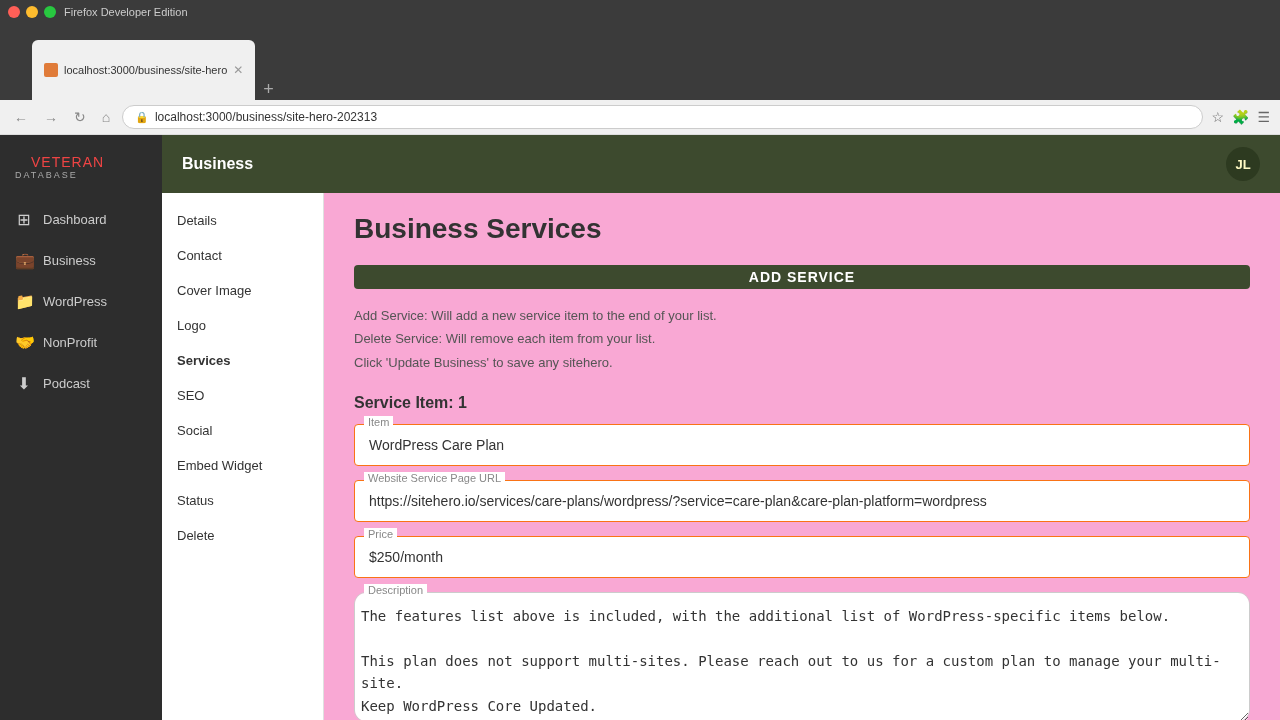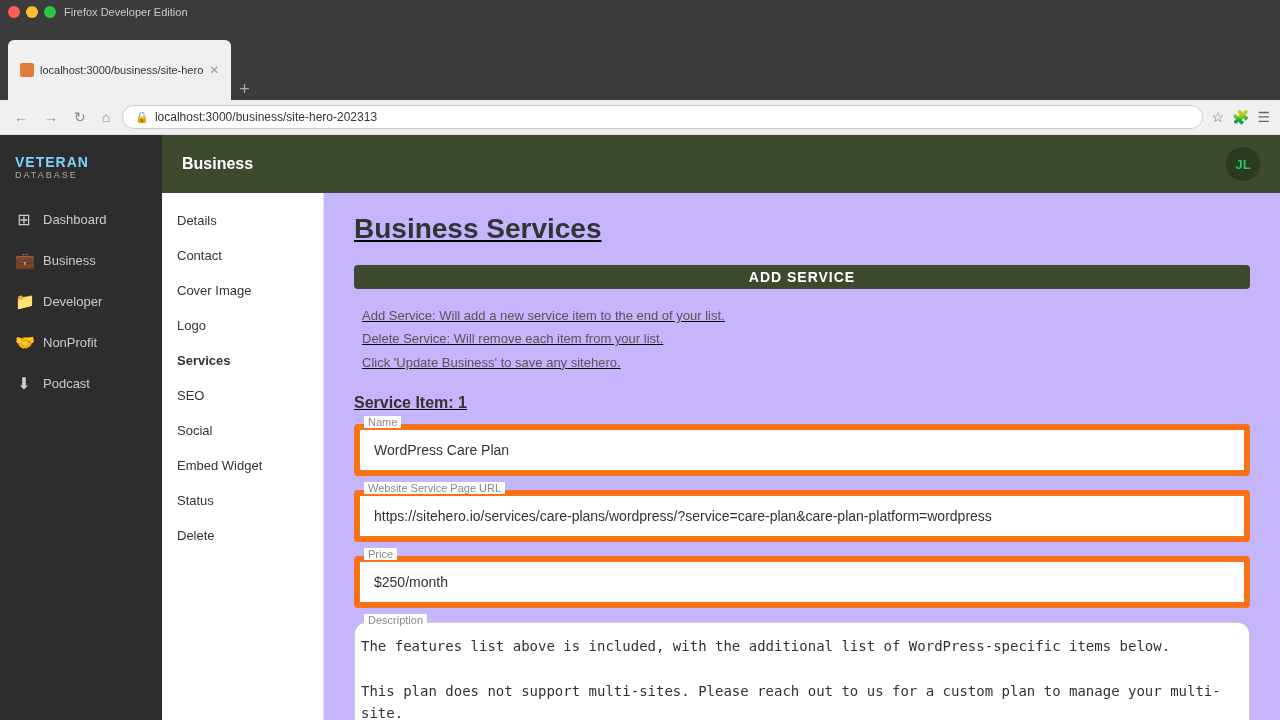--- a/index.html
+++ b/index.html
@@ -8,69 +8,69 @@
     
     .browser-chrome { background: #3b3b3b; padding: 6px 8px 0; flex-shrink: 0; }
     .browser-title-bar { display: flex; margin-bottom: 22px; }
     .browser-title-text { color: #ccc; font-size: 11px; margin-left: 8px; }
     .traffic-lights { display: flex; gap: 6px; }
     .traffic-light { width: 12px; height: 12px; border-radius: 50%; }
     .tl-red { background: #ff5f57; }
     .tl-yellow { background: #febc2e; }
     .tl-green { background: #28c840; }
     .browser-tabs { display: flex; align-items: flex-end; gap: 2px; }
-    .browser-tab { background: #f0f0f0; border-radius: 6px 6px 0 0; padding: 23px 12px; font-size: 11px; color: #333; display: flex; align-items: center; gap: 6px; min-width: 160px; }
+    .browser-tab { background: #f0f0f0; border-radius: 6px 6px 0 0; padding: 23px 12px; font-size: 11px; color: #333; display: flex; align-items: center; gap: 6px; min-width: 160px; margin-left: 24px; }
     .browser-tab .favicon { width: 14px; height: 14px; background: #e07b39; border-radius: 2px; display: inline-block; }
     .tab-close { color: #999; font-size: 12px; cursor: pointer; }
     .tab-new { color: #aaa; font-size: 18px; padding: 0 6px; cursor: pointer; }
 
     
     .browser-toolbar { background: #f0f0f0; padding: 5px 10px; display: flex; align-items: center; gap: 8px; border-bottom: 1px solid #ddd; flex-shrink: 0; }
     .nav-btn { background: none; border: none; color: #888; font-size: 14px; cursor: pointer; padding: 2px 4px; }
     .address-bar { flex: 1; background: white; border: 1px solid #ccc; border-radius: 16px; padding: 4px 12px; font-size: 12px; color: #333; display: flex; align-items: center; gap: 6px; }
     .address-bar .lock-icon { color: #666; font-size: 11px; }
     .toolbar-icons { display: flex; gap: 8px; align-items: center; }
     .toolbar-icon { color: #666; font-size: 14px; cursor: pointer; }
 
     
     .app { display: flex; flex: 1; overflow: hidden; }
 
     
     .left-nav { width: 162px; background: #2d2d2d; flex-shrink: 0; display: flex; flex-direction: column; padding-top: 10px; }
     .logo-area { padding: 10px 15px 20px; }
-    .logo-text { color: #7dd3fc; font-size: 14px; font-weight: 700; line-height: 1.1; letter-spacing: 1px; }
+    .logo-text { color: #ef4444; font-size: 14px; font-weight: 400; line-height: 1.1; letter-spacing: 1px; margin-left: 16px; }
     .logo-sub { color: #aaa; font-size: 9px; letter-spacing: 2px; text-transform: uppercase; }
     .nav-items { display: flex; flex-direction: column; gap: 2px; }
     .nav-item { display: flex; align-items: center; gap: 10px; padding: 10px 15px; color: #ccc; font-size: 13px; cursor: pointer; text-decoration: none; }
     .nav-item .nav-icon { font-size: 16px; width: 18px; text-align: center; }
 
     
     .secondary-nav { width: 162px; background: white; border-right: 1px solid #e0e0e0; flex-shrink: 0; padding-top: 10px; }
     .secondary-nav-item { padding: 10px 15px; font-size: 13px; color: #333; cursor: pointer; display: block; }
     .secondary-nav-item.active { font-weight: 600; }
 
     
     .main-area { flex: 1; display: flex; flex-direction: column; overflow: hidden; }
     .top-bar { background: #3d4a2e; padding: 12px 20px; display: flex; align-items: center; justify-content: space-between; flex-shrink: 0; }
     .top-bar-title { color: white; font-size: 16px; font-weight: 600; }
-    .avatar { width: 34px; height: 34px; background: #2d3a20; border-radius: 50%; display: flex; align-items: center; justify-content: center; color: #22c55e; font-size: 13px; font-weight: 600; }
-
-    
-    .content { flex: 1; overflow-y: auto; padding: 20px 30px; background: #c4b5fd; text-decoration: underline; }
+    .avatar { width: 34px; height: 34px; background: #2d3a20; border-radius: 50%; display: flex; align-items: center; justify-content: center; color: #fef9c3; font-size: 13px; font-weight: 600; }
+
+    
+    .content { flex: 1; overflow-y: auto; padding: 20px 30px; background: #f9a8d4; }
     .page-title { font-size: 28px; font-weight: 700; color: #333; margin-bottom: 20px; }
 
     .add-service-btn { width: 100%; background: #3d4a2e; color: white; border: none; padding: 4px; font-size: 14px; font-weight: 600; letter-spacing: 1px; text-transform: uppercase; cursor: pointer; border-radius: 4px; margin-bottom: 15px; }
 
-    .instructions { margin-bottom: 20px; color: #555; font-size: 13px; line-height: 1.8; margin-left: 8px; }
+    .instructions { margin-bottom: 20px; color: #555; font-size: 13px; line-height: 1.8; }
 
     .service-item-header { font-size: 16px; font-weight: 600; color: #333; margin-bottom: 12px; }
 
     .field-group { position: relative; margin-bottom: 14px; }
     .field-label { position: absolute; top: -8px; left: 10px; background: white; padding: 0 4px; font-size: 11px; color: #888; }
-    .field-input { width: 100%; border: 6px solid #f97316; border-radius: 4px; padding: 12px 14px; font-size: 14px; color: #333; background: white; outline: none; }
+    .field-input { width: 100%; border: 1px solid #f97316; border-radius: 4px; padding: 12px 14px; font-size: 14px; color: #333; background: white; outline: none; }
     .field-textarea { width: 100%; border: 1px solid #ccc; border-radius: 12px; padding: 12px 6px; font-size: 14px; color: #333; background: white; outline: none; min-height: 130px; resize: vertical; line-height: 1.6; }
 
     .delete-service-btn { background: white; color: #333; border: 1px solid #ccc; padding: 8px 18px; font-size: 12px; font-weight: 600; letter-spacing: 1px; text-transform: uppercase; cursor: pointer; border-radius: 4px; margin-bottom: 20px; }
   </style>
 </head>
 <body>
 
 <div class="browser-chrome">
   <div class="browser-title-bar">
     <div class="traffic-lights">
@@ -119,21 +119,21 @@
       <a class="nav-item">
         <span class="nav-icon">⊞</span>
         <span>Dashboard</span>
       </a>
       <a class="nav-item">
         <span class="nav-icon">💼</span>
         <span>Business</span>
       </a>
       <a class="nav-item">
         <span class="nav-icon">📁</span>
-        <span>Developer</span>
+        <span>WordPress</span>
       </a>
       <a class="nav-item">
         <span class="nav-icon">🤝</span>
         <span>NonProfit</span>
       </a>
       <a class="nav-item">
         <span class="nav-icon">⬇</span>
         <span>Podcast</span>
       </a>
     </div>
@@ -169,21 +169,21 @@
         <div class="instructions">
           <div>Add Service: Will add a new service item to the end of your list.</div>
           <div>Delete Service: Will remove each item from your list.</div>
           <div>Click 'Update Business' to save any sitehero.</div>
         </div>
 
         <div class="service-item-header">Service Item: 1</div>
 
         
         <div class="field-group">
-          <span class="field-label">Name</span>
+          <span class="field-label">Item</span>
           <input class="field-input" type="text" value="WordPress Care Plan" style="">
         </div>
 
         
         <div class="field-group">
           <span class="field-label">Website Service Page URL</span>
           <input class="field-input" type="text" value="https://sitehero.io/services/care-plans/wordpress/?service=care-plan&amp;care-plan-platform=wordpress" style="">
         </div>
 
         

